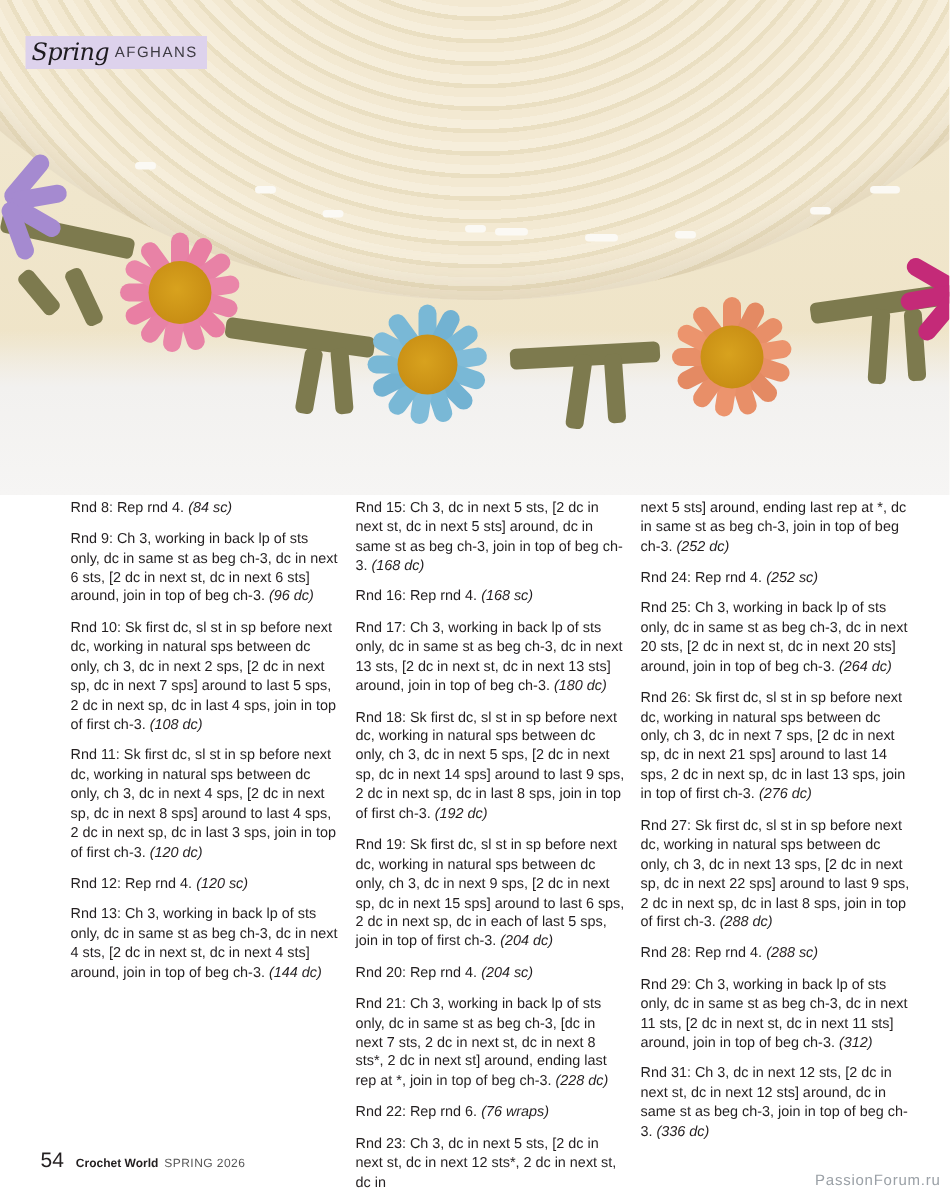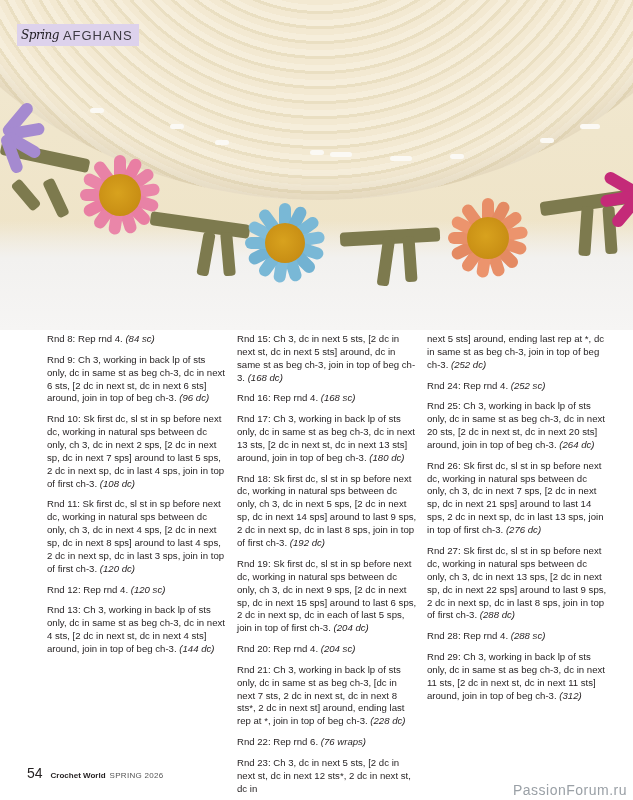--- a/index.html
+++ b/index.html
@@ -36,44 +36,44 @@
       position: absolute; left: 50%; top: 50%; border-radius: 50%;
       background: radial-gradient(circle at 45% 45%, #d8a21e 0%, #c88e14 70%, #b07a10 100%);
       transform: translate(-50%, -50%);
     }
 
     .header-badge {
       position: absolute; left: 17px; top: 24px; height: 22px; padding: 0 6px 0 4px;
       background: #ddd2ec; display: flex; align-items: center; gap: 4px;
     }
     .badge-script {
-      font-family: "DejaVu Serif", serif; font-style: italic; font-size: 12px; color: #1d1a1f;
+      font-family: "DejaVu Serif", serif; font-style: italic; font-size: 16px; color: #1d1a1f;
       letter-spacing: -0.5px; line-height: 1;
     }
     .badge-caps {
-      font-family: "Liberation Sans", sans-serif; font-size: 13px; letter-spacing: 1px; color: #3d3a42;
+      font-family: "Liberation Sans", sans-serif; font-size: 10px; letter-spacing: 1px; color: #3d3a42;
     }
 
     
     .columns {
       position: absolute; left: 47px; top: 333px; width: 570px; height: 420px;
       display: flex; gap: 10px;
     }
     .col { width: 180px; font-size: 9.6px; line-height: 12.9px; color: #231f20; }
     .col .para { margin-bottom: 7.8px; }
     .rnd { font-weight: normal; }
     .count { font-style: italic; }
 
     
     .footer { position: absolute; left: 17px; top: 765px; display: flex; align-items: baseline; gap: 8px; margin-left: 10px; }
     .page-num { font-size: 14px; color: #231f20; }
     .mag-title { font-size: 8px; font-weight: bold; color: #231f20; }
     .issue { font-size: 8px; color: #555; letter-spacing: 0.3px; margin-left: -4px; }
     .watermark {
-      position: absolute; right: 6px; top: 782px; font-size: 14px; color: #9aa0a6; letter-spacing: 0.5px;
+      position: absolute; right: 6px; top: 782px; font-size: 10px; color: #9aa0a6; letter-spacing: 0.5px;
     }
   </style>
 </head>
 <body>
 
 <div class="photo">
   <div class="afghan"></div>
   <div class="holes">
     <div class="hole" style="left:90px;top:108px"></div>
     <div class="hole" style="left:170px;top:124px"></div>
@@ -197,20 +197,21 @@
   </div>
 
   <div class="col">
     <p class="para"><span class="rnd"></span><span>next 5 sts] around, ending last rep at *, dc in same st as beg ch-3, join in top of beg ch-3. </span><span class="count">(252 dc)</span></p>
     <p class="para"><span class="rnd">Rnd 24:</span><span> Rep rnd 4. </span><span class="count">(252 sc)</span></p>
     <p class="para"><span class="rnd">Rnd 25:</span><span> Ch 3, working in back lp of sts only, dc in same st as beg ch-3, dc in next 20 sts, [2 dc in next st, dc in next 20 sts] around, join in top of beg ch-3. </span><span class="count">(264 dc)</span></p>
     <p class="para"><span class="rnd">Rnd 26:</span><span> Sk first dc, sl st in sp before next dc, working in natural sps between dc only, ch 3, dc in next 7 sps, [2 dc in next sp, dc in next 21 sps] around to last 14 sps, 2 dc in next sp, dc in last 13 sps, join in top of first ch-3. </span><span class="count">(276 dc)</span></p>
     <p class="para"><span class="rnd">Rnd 27:</span><span> Sk first dc, sl st in sp before next dc, working in natural sps between dc only, ch 3, dc in next 13 sps, [2 dc in next sp, dc in next 22 sps] around to last 9 sps, 2 dc in next sp, dc in last 8 sps, join in top of first ch-3. </span><span class="count">(288 dc)</span></p>
     <p class="para"><span class="rnd">Rnd 28:</span><span> Rep rnd 4. </span><span class="count">(288 sc)</span></p>
     <p class="para"><span class="rnd">Rnd 29:</span><span> Ch 3, working in back lp of sts only, dc in same st as beg ch-3, dc in next 11 sts, [2 dc in next st, dc in next 11 sts] around, join in top of beg ch-3. </span><span class="count">(312)</span></p>
+    <p class="para"><span class="rnd">Rnd 31:</span><span> Ch 3, dc in next 12 sts, [2 dc in next st, dc in next 12 sts] around, dc in same st as beg ch-3, join in top of beg ch-3. </span><span class="count">(336 dc)</span></p>
   </div>
 </div>
 
 <div class="footer">
   <span class="page-num">54</span>
   <span class="mag-title">Crochet World</span>
   <span class="issue">SPRING 2026</span>
 </div>
 <div class="watermark">PassionForum.ru</div>
 

